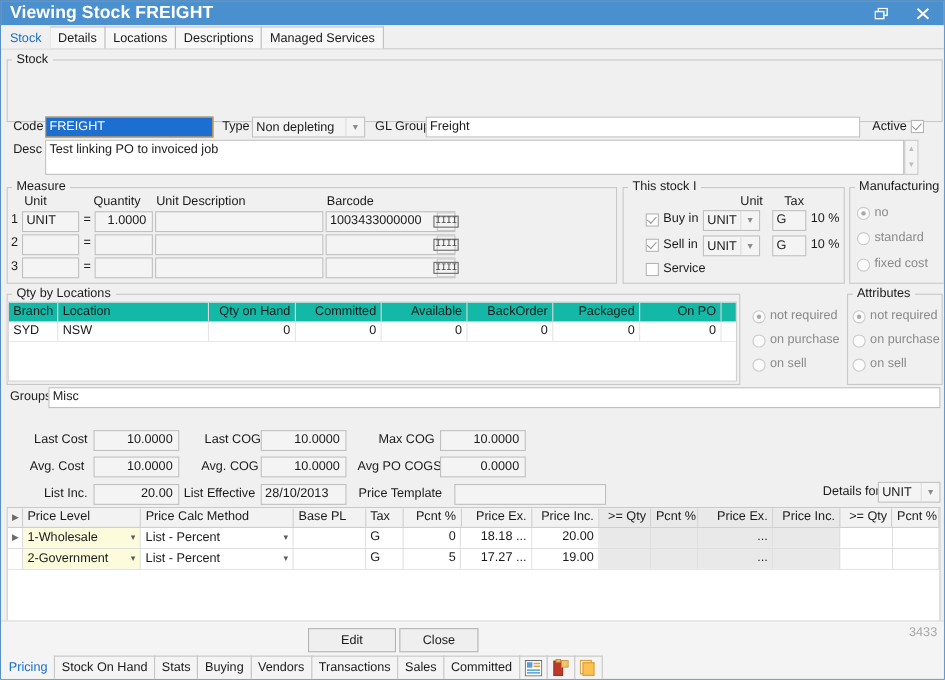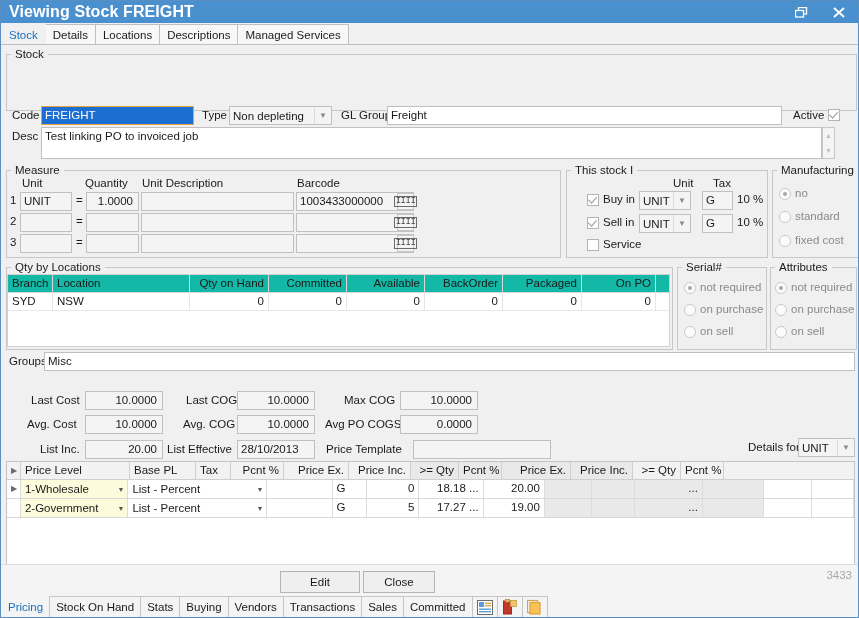--- a/index.html
+++ b/index.html
@@ -462,23 +462,20 @@
         <div class="dc" style="width:137px;">NSW</div>
         <div class="dc ta-r" style="width:79px;">0</div>
         <div class="dc ta-r" style="width:78px;">0</div>
         <div class="dc ta-r" style="width:78px;">0</div>
         <div class="dc ta-r" style="width:78px;">0</div>
         <div class="dc ta-r" style="width:79px;">0</div>
         <div class="dc ta-r" style="width:74px;">0</div>
       </div>
     </div>
 
-    <fieldset class="grp" style="left:676px; top:216px; width:88px; height:87px;">
-      <legend>Serial#</legend>
-    </fieldset>
     <div class="rd on" style="left:683px; top:237px;"></div>
     <span class="lbl dim" style="left:699px; top:236px;">not required</span>
     <div class="rd" style="left:683px; top:259px;"></div>
     <span class="lbl dim" style="left:699px; top:258px;">on purchase</span>
     <div class="rd" style="left:683px; top:281px;"></div>
     <span class="lbl dim" style="left:699px; top:280px;">on sell</span>
 
     <fieldset class="grp" style="left:769px; top:216px; width:85px; height:87px;">
       <legend>Attributes</legend>
     </fieldset>
@@ -518,20 +515,21 @@
       <span class="cv">UNIT</span>
       <span class="carr">▼</span>
     </div>
 
     <div class="pgrid" style="left:5px; top:416px; width:849px; height:136px;">
       <div class="pg-head">
         <div class="c pg-ind">
           <div class="tri">▶</div>
         </div>
         <div class="c" style="width:109px;">Price Level</div>
+        <div class="c" style="width:141px;">Price Calc Method</div>
         <div class="c" style="width:66px;">Base PL</div>
         <div class="c" style="width:35px;">Tax</div>
         <div class="c ta-r" style="width:53px;">Pcnt %</div>
         <div class="c ta-r" style="width:65px;">Price Ex.</div>
         <div class="c ta-r" style="width:62px;">Price Inc.</div>
         <div class="c ta-r gray" style="width:48px;">&gt;= Qty</div>
         <div class="c gray" style="width:43px;">Pcnt %</div>
         <div class="c ta-r gray" style="width:69px;">Price Ex.</div>
         <div class="c ta-r gray" style="width:62px;">Price Inc.</div>
         <div class="c ta-r" style="width:48px;">&gt;= Qty</div>

